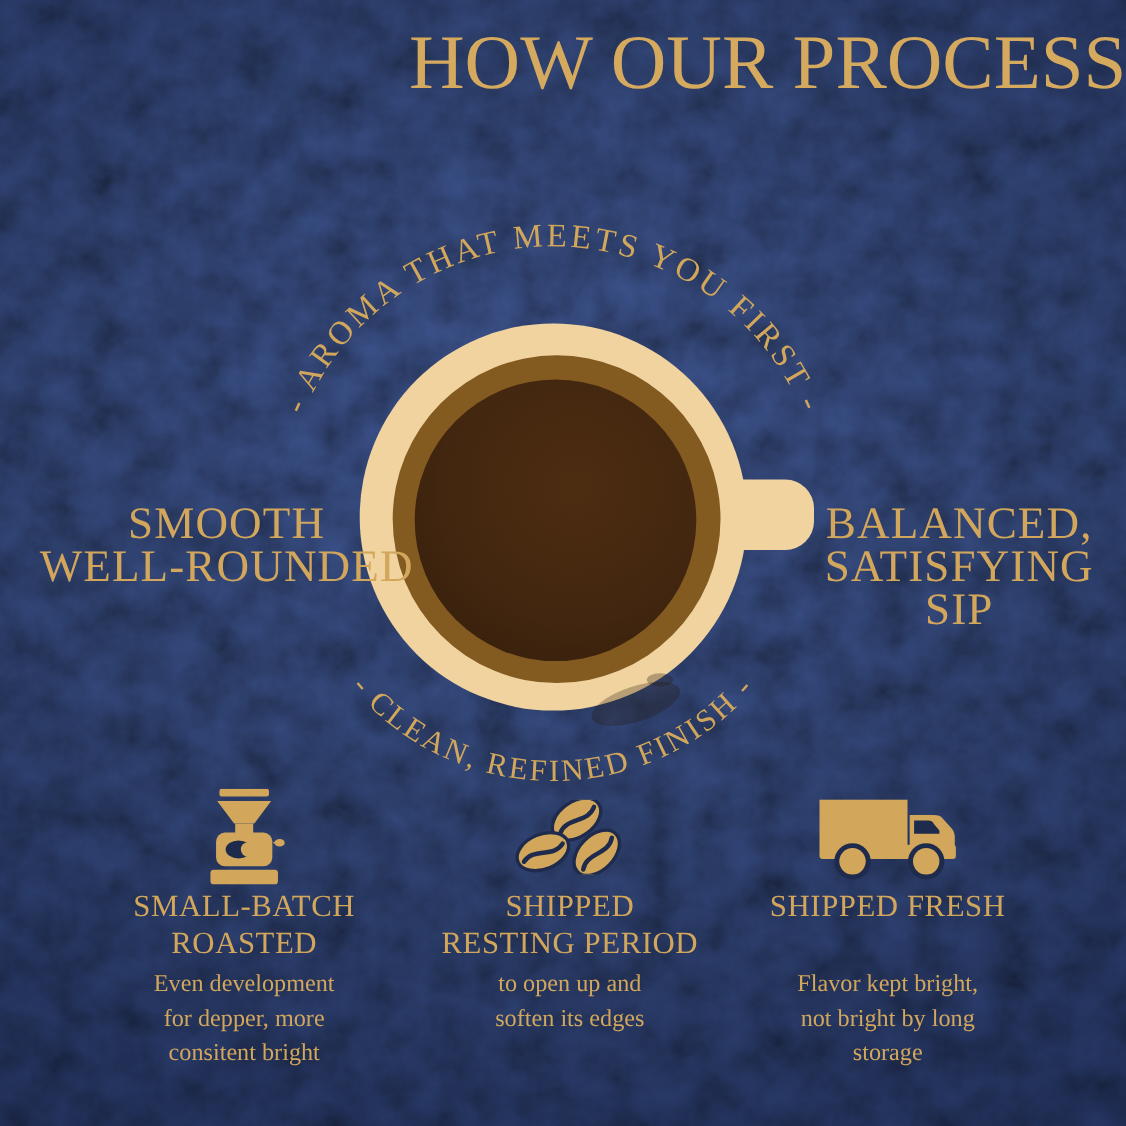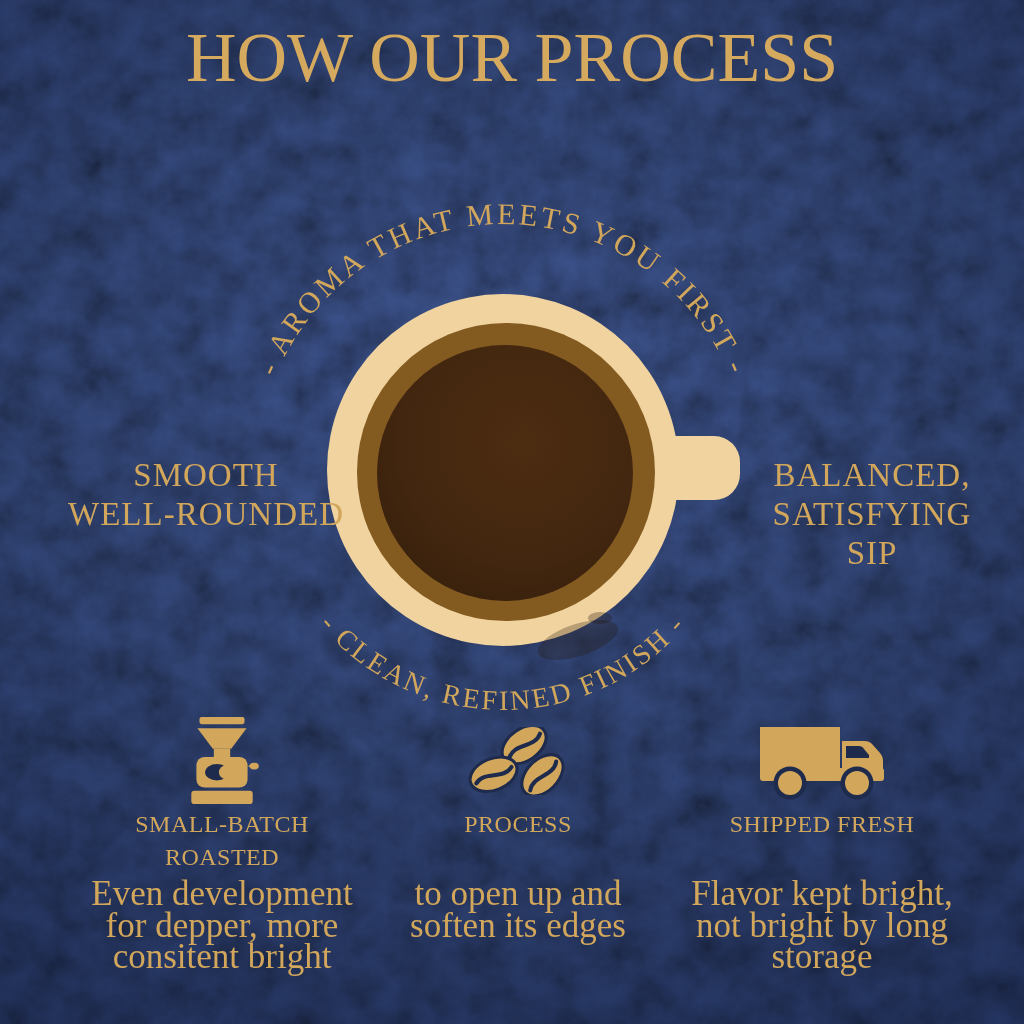--- a/index.html
+++ b/index.html
@@ -8,44 +8,44 @@
     width:1024px;height:1024px;
     overflow:hidden;
     font-family:"Liberation Serif","DejaVu Serif",serif;
     background:radial-gradient(ellipse 120% 92% at 48% 38%,
       #2b3b64 0%, #233154 38%, #1b2747 68%, #141e3a 100%);
   }
   .bg-noise{position:absolute;inset:0;width:1024px;height:1024px;
     mix-blend-mode:overlay;opacity:.55;pointer-events:none;}
   .title{
     position:absolute;top:16px;left:0;width:1024px;
-    text-align:center;color:#d5aa5e;line-height:84px;
+    text-align:right;color:#d5aa5e;line-height:84px;
   }
   .title-line{font-size:70px;letter-spacing:0px;white-space:nowrap;}
   .cup-svg{position:absolute;left:0;top:0;width:1024px;height:1024px;}
   .arc-text{fill:#d2a75c;}
   .side-label{
     position:absolute;top:456px;width:380px;
     color:#d2a75c;text-align:center;
-    font-size:33px;line-height:39px;letter-spacing:1px;white-space:nowrap;
+    font-size:41px;line-height:39px;letter-spacing:1px;white-space:nowrap;
   }
   .side-label.left{left:16px;}
   .side-label.right{left:682px;}
   .side-line{display:block;}
   .feature{
     position:absolute;top:714px;width:340px;
     color:#d2a75c;text-align:center;
   }
   .feature.f1{left:52px;}
   .feature.f2{left:348px;}
-  .feature.f3{left:652px;}
+  .feature.f3{left:637px;}
   .icon-wrap{height:94px;display:flex;align-items:center;justify-content:center;}
-  .feat-title{height:70px;font-size:24px;line-height:33px;letter-spacing:.5px;}
+  .feat-title{height:70px;font-size:28px;line-height:33px;letter-spacing:.5px;}
   .feat-title span{display:block;}
-  .feat-desc{font-size:35px;line-height:31.5px;}
+  .feat-desc{font-size:22px;line-height:31.5px;}
   .feat-desc span{display:block;}
 </style>
 </head>
 <body>
 
 <div class="poster">
 
   <svg class="bg-noise" aria-hidden="true">
     <filter id="grain">
       <feTurbulence type="fractalNoise" baseFrequency="0.028" numOctaves="4" seed="11" stitchTiles="stitch"></feTurbulence>
@@ -137,21 +137,22 @@
             <path d="M-19,2 C -7,-7 7,9 19,0" fill="none" stroke-width="4" stroke-linecap="round"></path>
           </g>
           <g transform="translate(74,47) rotate(-45)">
             <ellipse cx="0" cy="0" rx="24" ry="15.5"></ellipse>
             <path d="M-19,2 C -7,-7 7,9 19,0" fill="none" stroke-width="4" stroke-linecap="round"></path>
           </g>
         </g>
       </svg>
     </div>
     <div class="feat-title">
-      <span>PROCESS</span>
+      <span>SHIPPED</span>
+      <span>RESTING PERIOD</span>
     </div>
     <div class="feat-desc">
       <span>to open up and</span>
       <span>soften its edges</span>
     </div>
   </div>
 
   <div class="feature f3">
     <div class="icon-wrap">
       <svg width="138" height="82" viewBox="0 0 136 82" aria-hidden="true">

